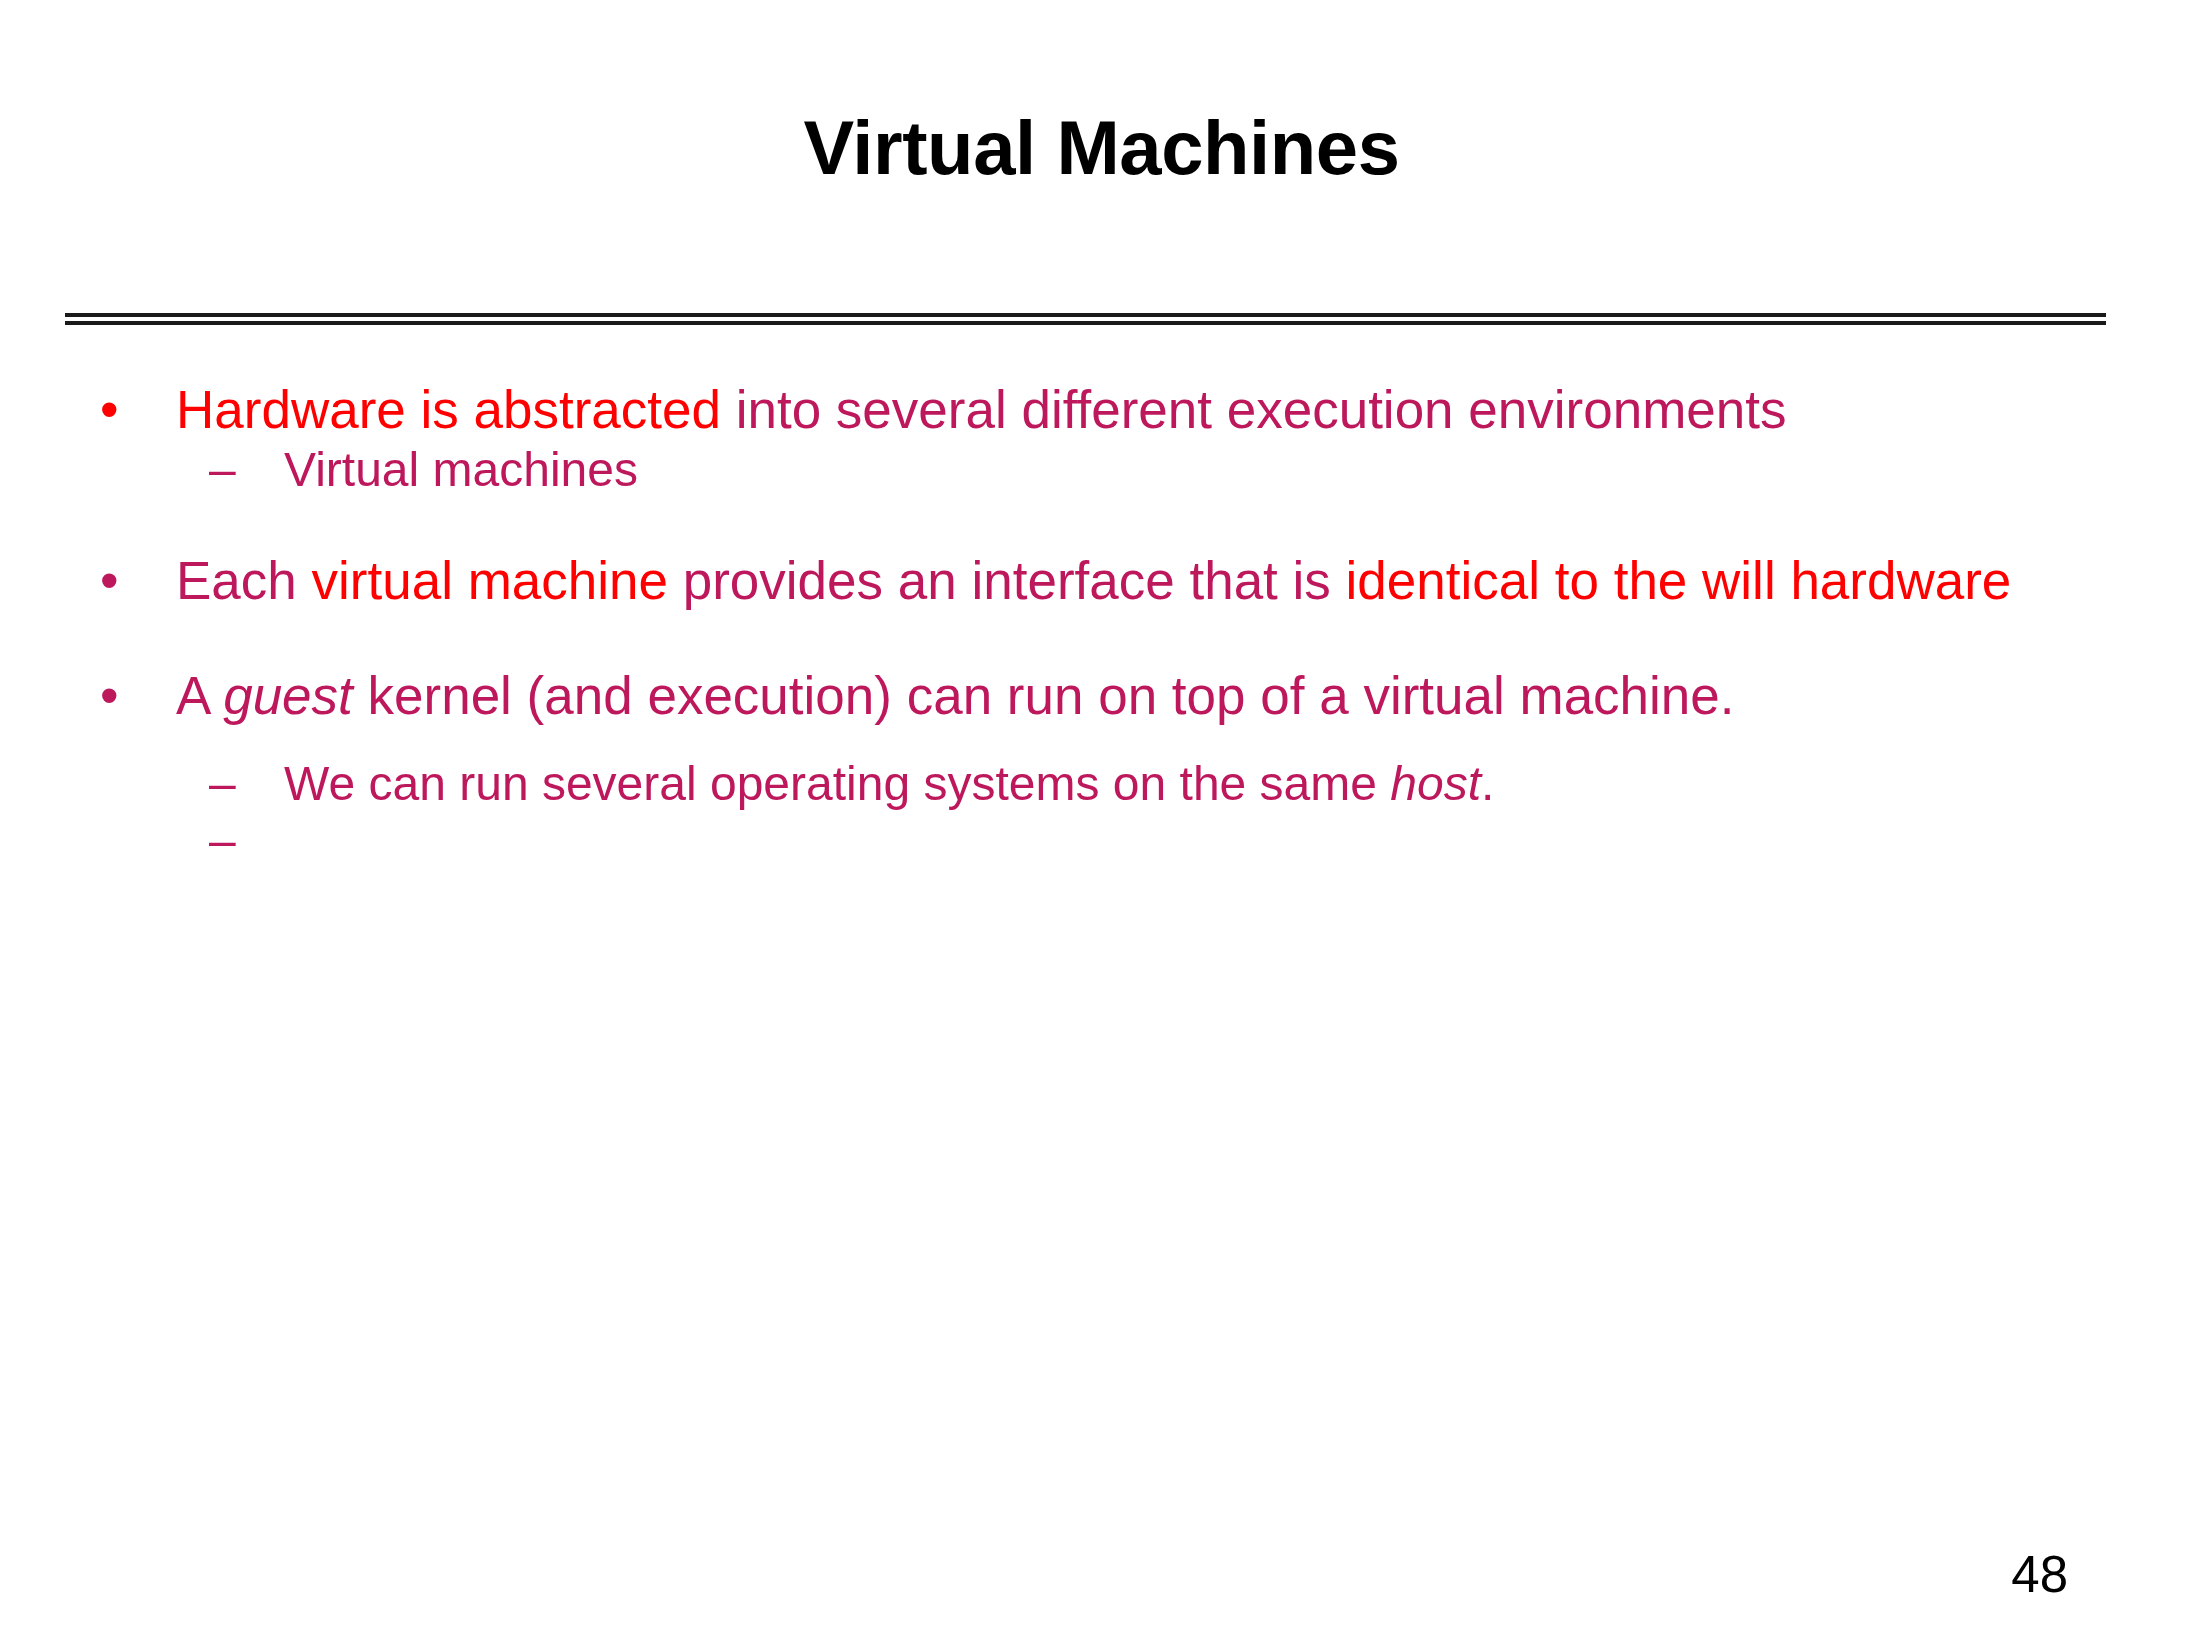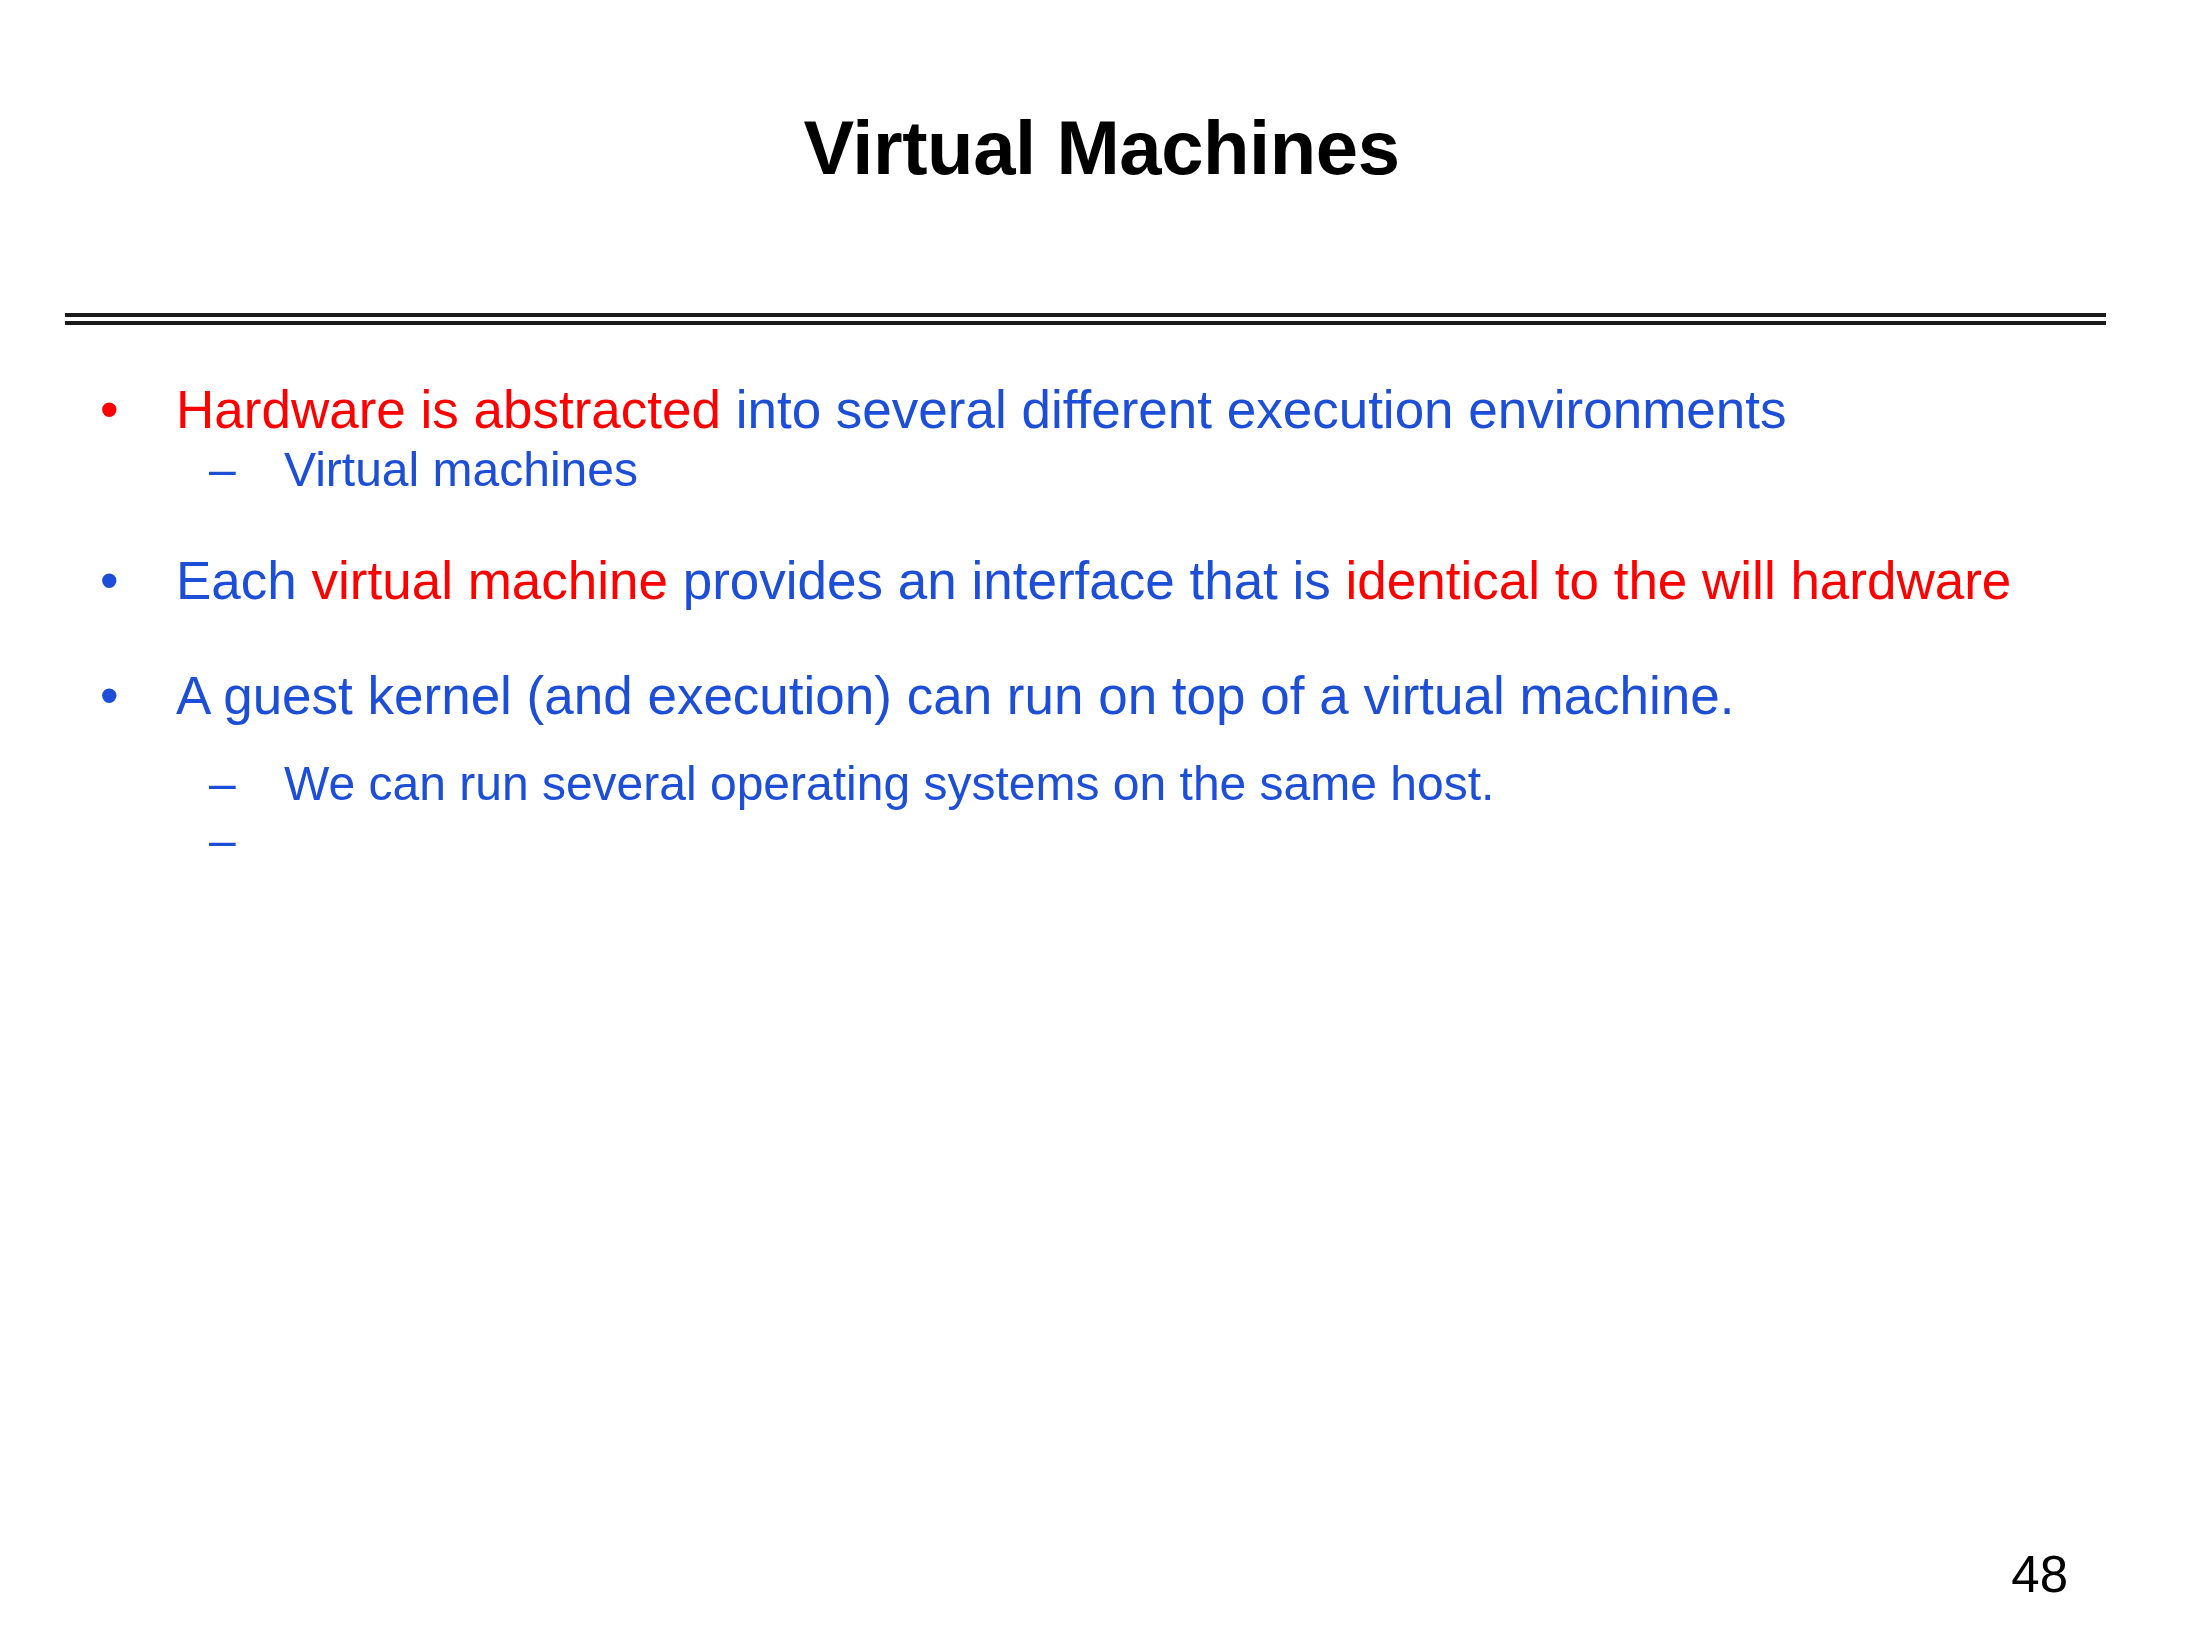--- a/index.html
+++ b/index.html
@@ -92,22 +92,22 @@
   }
   .lvl2 > .marker {
     position: absolute;
     left: 209px;
     top: 0;
     font-size: 48px;
     line-height: 1.18;
   }
 
   .red  { color: #ff0000; }
-  .blk  { color: #1d4ed8; }
-  .ital { }
+  .blk  { color: #be185d; }
+  .ital { font-style: italic; }
 
   .spacer-lg { height: 52px; }
   .spacer-md { height: 29px; }
 
   
   .page-number {
     position: absolute;
     right: 83px;
     bottom: 52px;
     font-size: 51px;

